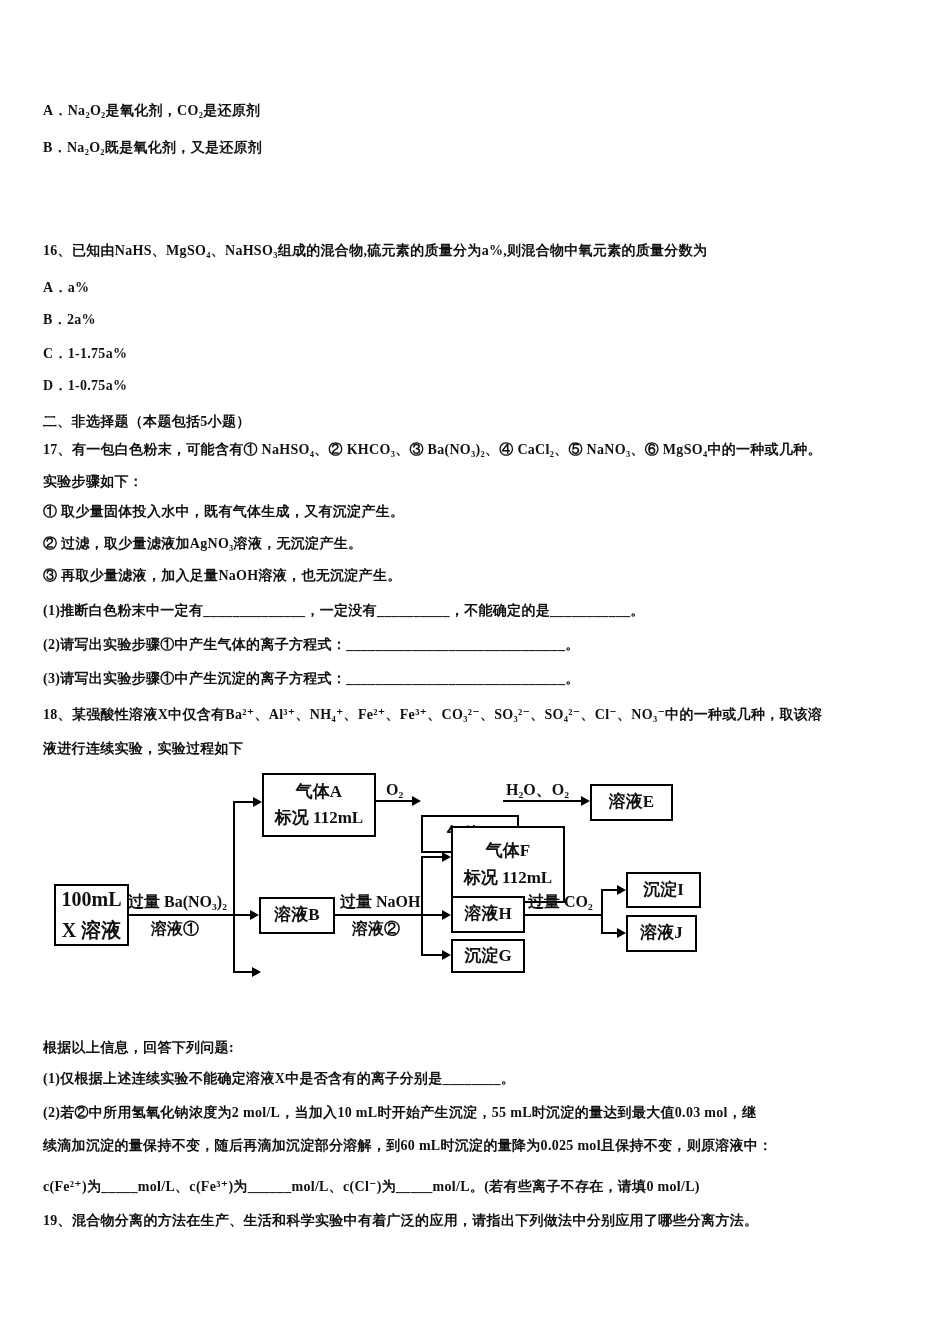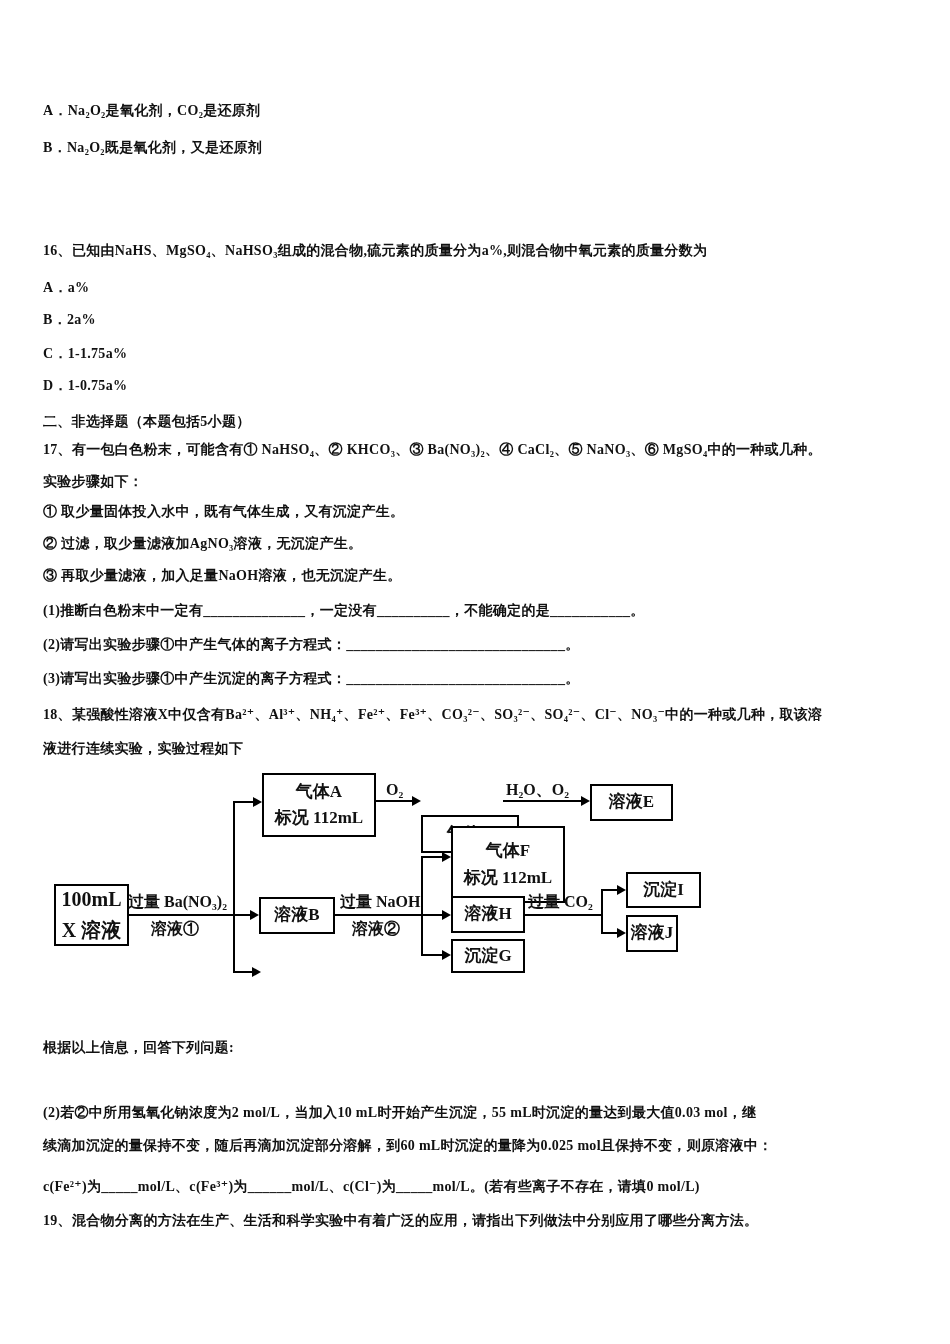--- a/index.html
+++ b/index.html
@@ -69,20 +69,21 @@
   <div class="tline" style="top:471px">实验步骤如下：</div>
   <div class="tline" style="top:501px">① 取少量固体投入水中，既有气体生成，又有沉淀产生。</div>
   <div class="tline" style="top:533px">② 过滤，取少量滤液加AgNO₃溶液，无沉淀产生。</div>
   <div class="tline" style="top:565px">③ 再取少量滤液，加入足量NaOH溶液，也无沉淀产生。</div>
   <div class="tline" style="top:600px">(1)推断白色粉末中一定有______________，一定没有__________，不能确定的是___________。</div>
   <div class="tline" style="top:634px">(2)请写出实验步骤①中产生气体的离子方程式：______________________________。</div>
   <div class="tline" style="top:668px">(3)请写出实验步骤①中产生沉淀的离子方程式：______________________________。</div>
   <div class="tline" style="top:704px">18、某强酸性溶液X中仅含有Ba²⁺、Al³⁺、NH₄⁺、Fe²⁺、Fe³⁺、CO₃²⁻、SO₃²⁻、SO₄²⁻、Cl⁻、NO₃⁻中的一种或几种，取该溶</div>
   <div class="tline" style="top:738px">液进行连续实验，实验过程如下</div>
   <div class="tline" style="top:1037px">根据以上信息，回答下列问题:</div>
+  <div class="tline" style="top:1068px">(1)仅根据上述连续实验不能确定溶液X中是否含有的离子分别是________。</div>
   <div class="tline" style="top:1102px">(2)若②中所用氢氧化钠浓度为2 mol/L，当加入10 mL时开始产生沉淀，55 mL时沉淀的量达到最大值0.03 mol，继</div>
   <div class="tline" style="top:1135px">续滴加沉淀的量保持不变，随后再滴加沉淀部分溶解，到60 mL时沉淀的量降为0.025 mol且保持不变，则原溶液中：</div>
   <div class="tline" style="top:1176px">c(Fe²⁺)为_____mol/L、c(Fe³⁺)为______mol/L、c(Cl⁻)为_____mol/L。(若有些离子不存在，请填0 mol/L)</div>
   <div class="tline" style="top:1210px">19、混合物分离的方法在生产、生活和科学实验中有着广泛的应用，请指出下列做法中分别应用了哪些分离方法。</div>
 
   <div class="fc-box" style="left:54px;top:884px;width:75px;height:62px;font-size:20px">
     <div>100mL</div>
     <div>X 溶液</div>
   </div>
 
@@ -101,21 +102,21 @@
   </div>
 
   <div class="fc-box" style="left:259px;top:897px;width:76px;height:37px">溶液B</div>
 
   <div class="fc-box" style="left:451px;top:896px;width:74px;height:37px">溶液H</div>
 
   <div class="fc-box" style="left:451px;top:939px;width:74px;height:34px">沉淀G</div>
 
   <div class="fc-box" style="left:626px;top:872px;width:75px;height:36px">沉淀I</div>
 
-  <div class="fc-box" style="left:626px;top:915px;width:52px;height:37px">溶液J</div>
+  <div class="fc-box" style="left:626px;top:915px;width:71px;height:37px">溶液J</div>
 
 
   <div class="fc-h" style="left:129px;top:914px;width:106px;height:2px"></div>
   <div class="fc-v" style="left:233px;top:801px;width:2px;height:172px"></div>
 
   <div class="fc-h" style="left:233px;top:801px;width:20px;height:2px"></div>
   <div class="ah" style="left:253px;top:797px"></div>
 
   <div class="fc-h" style="left:233px;top:914px;width:17px;height:2px"></div>
   <div class="ah" style="left:250px;top:910px"></div>

